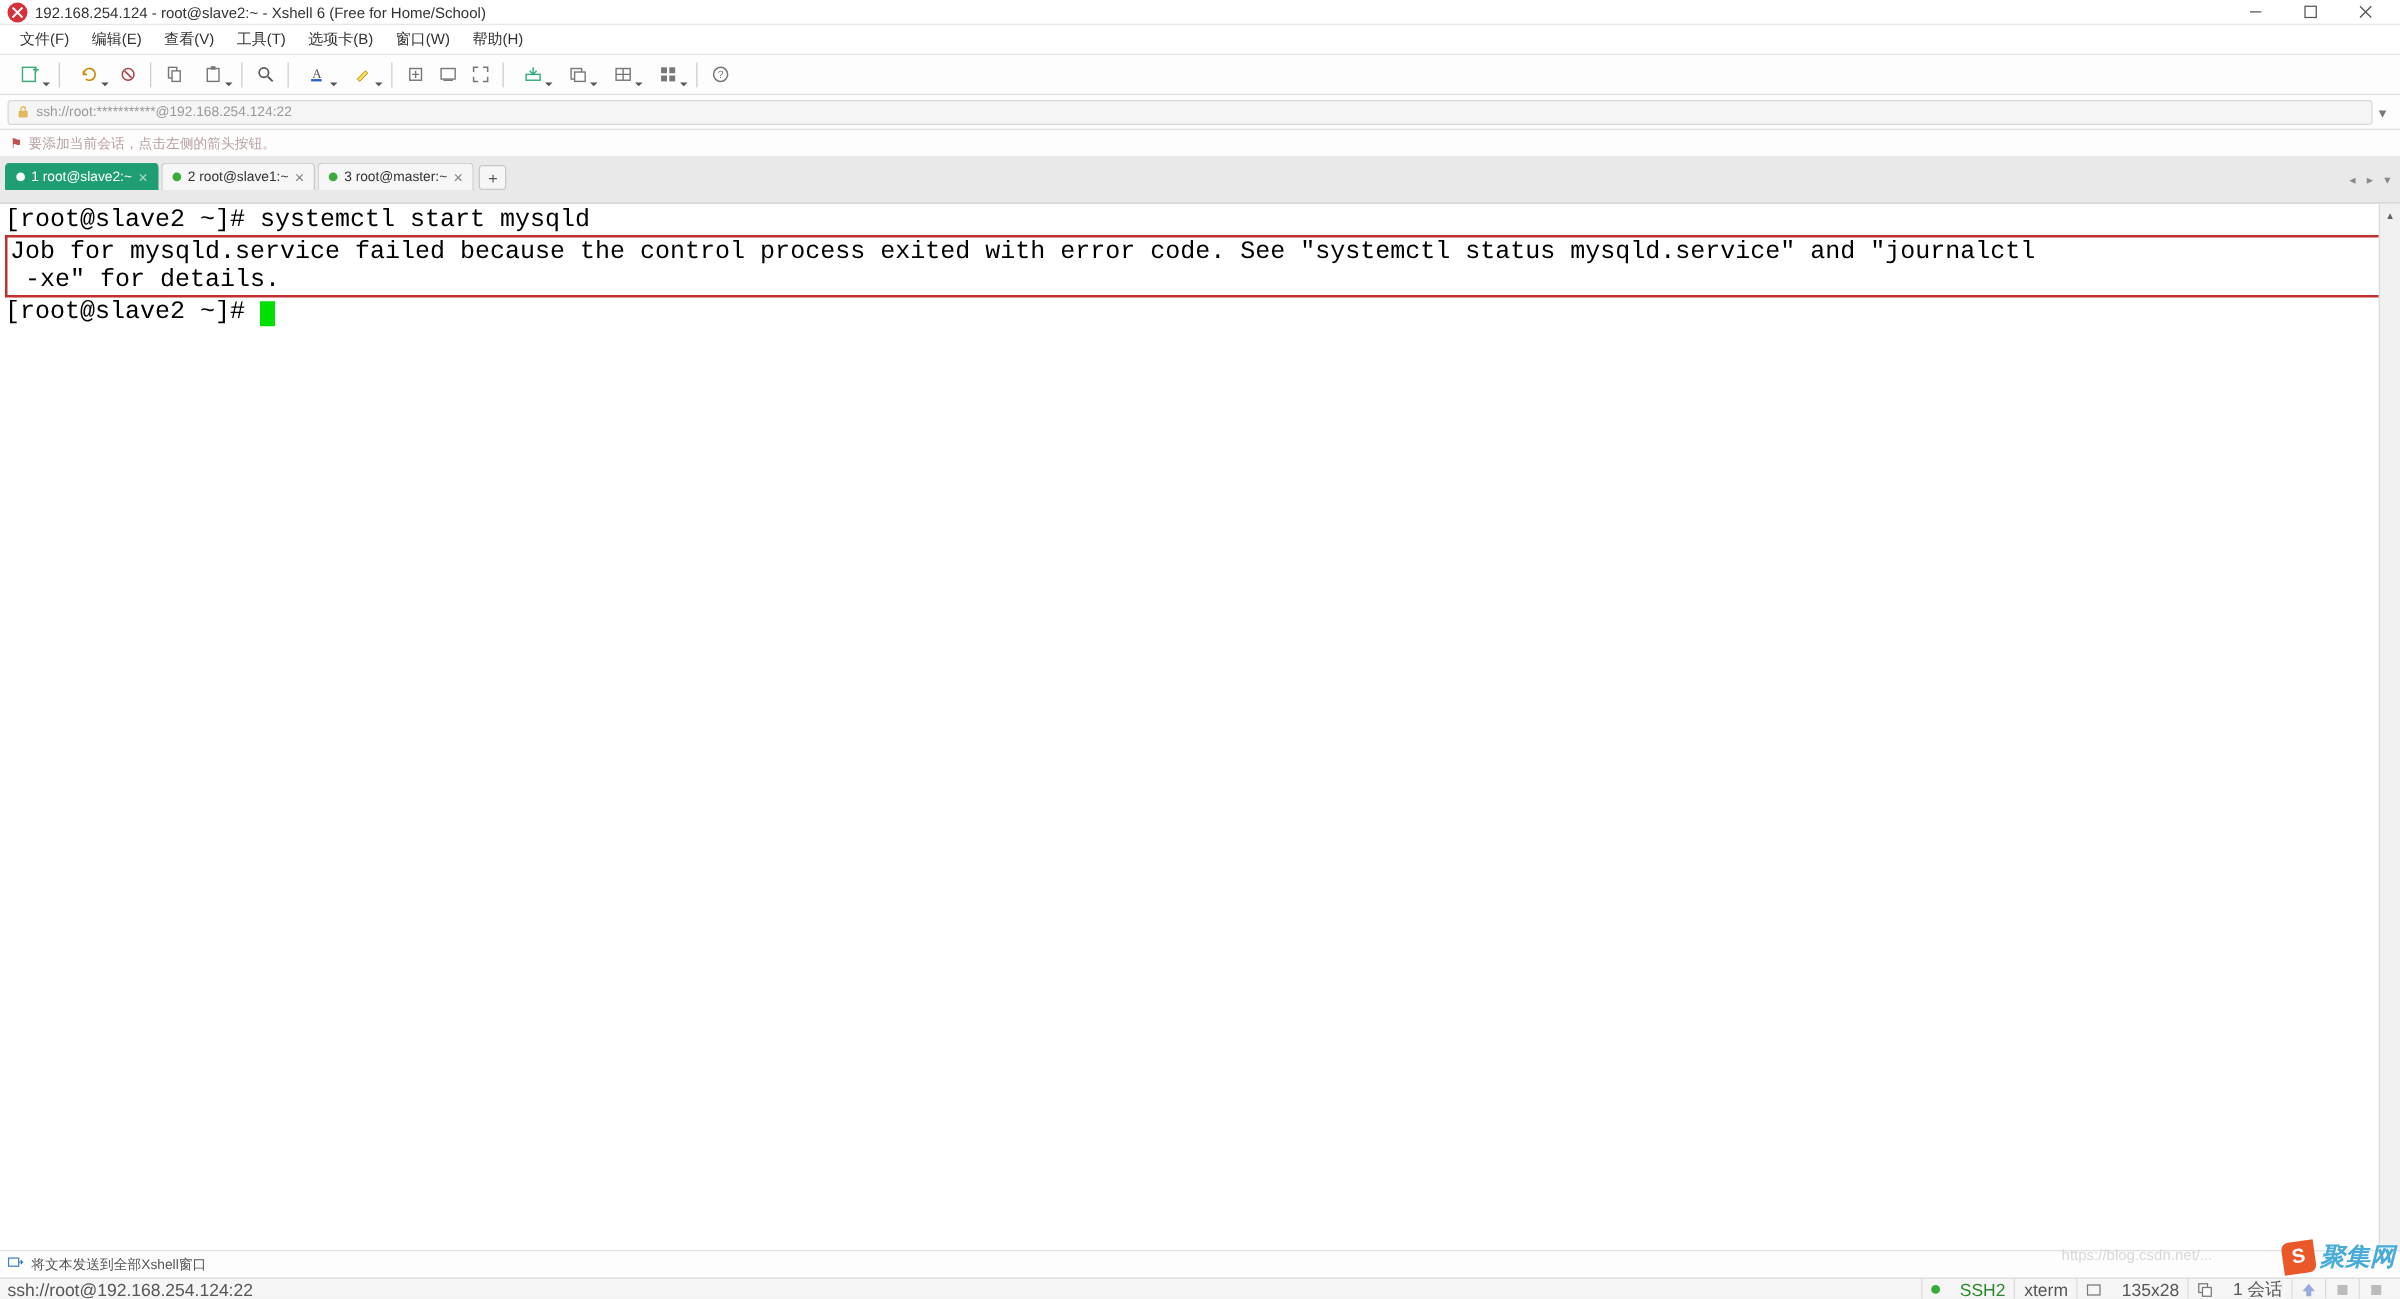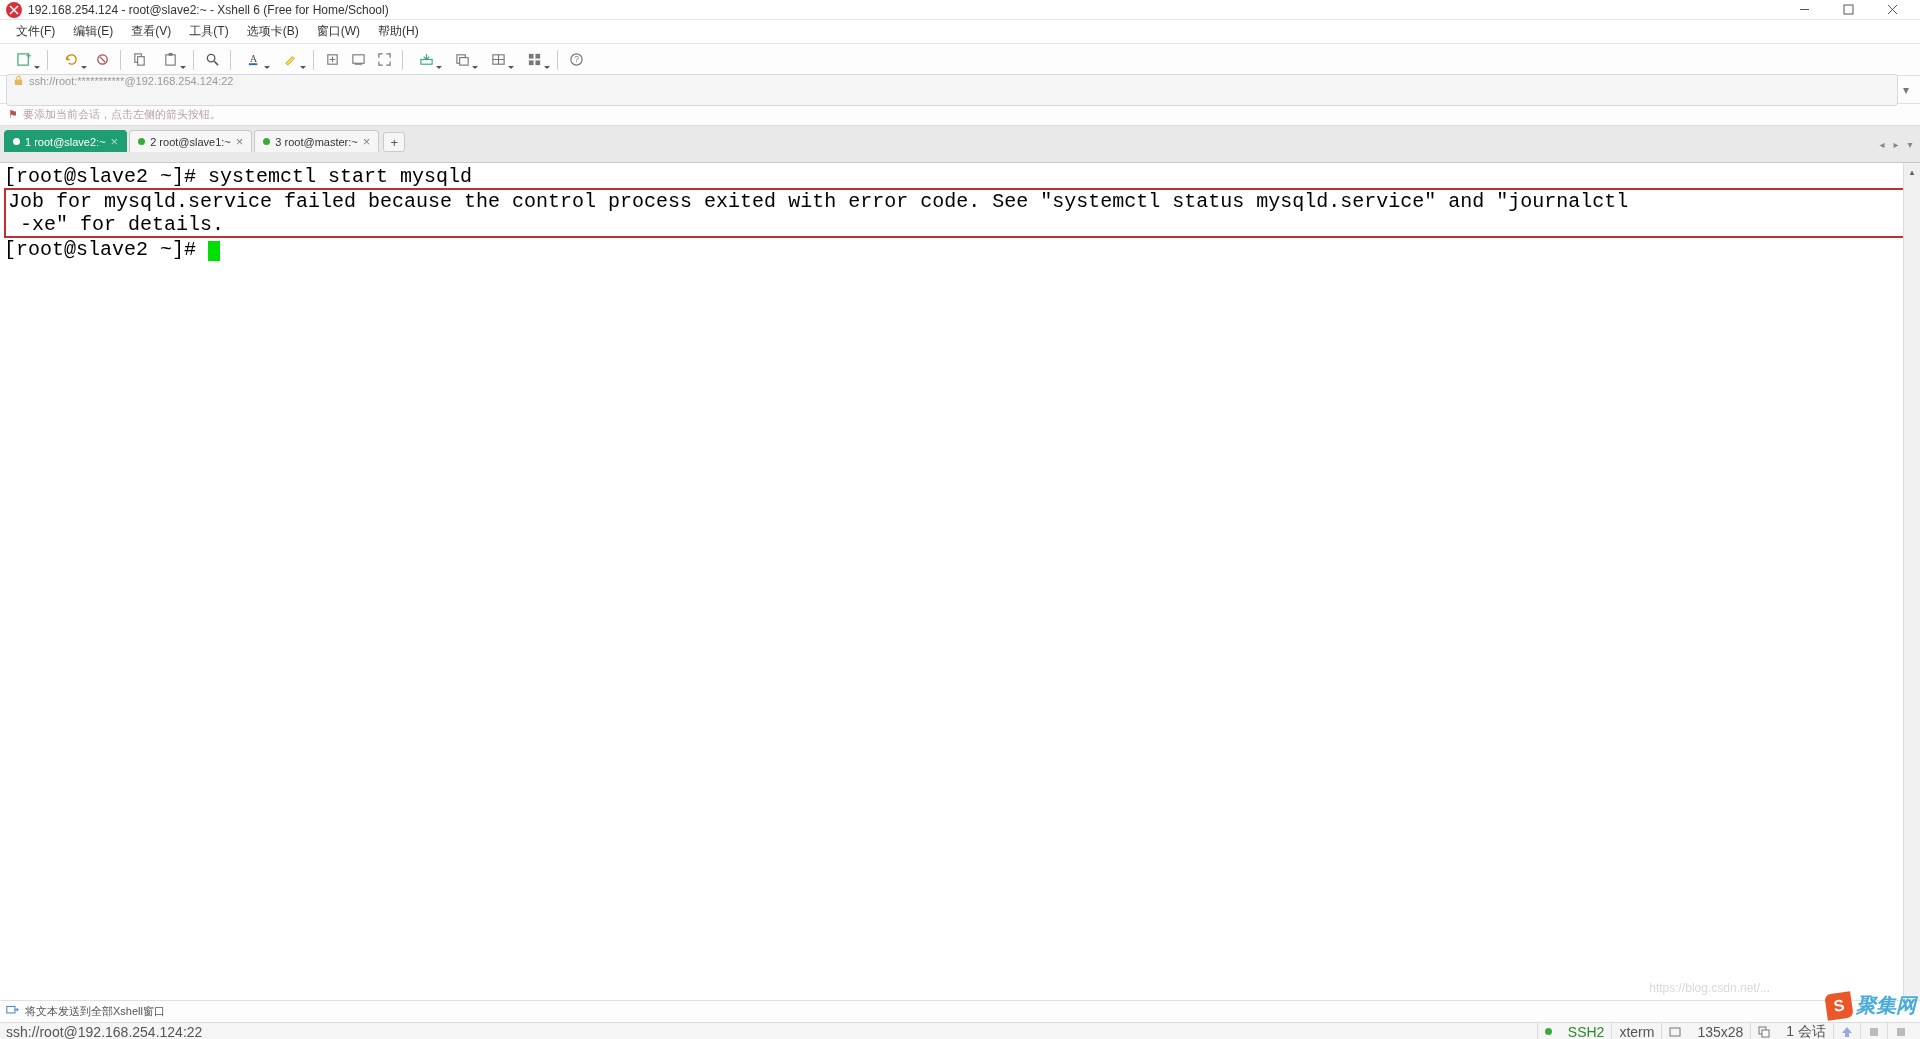--- a/index.html
+++ b/index.html
@@ -17,21 +17,21 @@
   .menubar .menu-item { padding: 2px 8px; color: #333; }
   
   .toolbar { height: 32px; background: #fdfdfd; display: flex; align-items: center; padding: 0 6px; gap: 0; border-bottom: 1px solid #e0e0e0; }
   .tool-btn { width: 24px; height: 24px; margin: 0 1px; display: flex; align-items: center; justify-content: center; border-radius: 2px; color:#555; position:relative; }
   .tool-btn.wide { width: 34px; }
   .tool-btn svg { width:15px; height:15px; }
   .tool-sep { width: 1px; height: 20px; background: #ccc; margin: 0 5px; }
   .tool-btn .dd-caret { position:absolute; right:1px; bottom:3px; border-left:3px solid transparent; border-right:3px solid transparent; border-top:3px solid #555; }
   
   .addr-container { height: 28px; background: #fdfdfd; border-bottom: 1px solid #e0e0e0; display:flex; align-items:center; padding:0 6px; }
-  .addr-bar { flex:1; height: 32px; background: #f5f5f5; border: 1px solid #d8d8d8; border-radius: 3px; display: flex; padding: 0 6px; color: #999; font-size:11px; }
+  .addr-bar { flex:1; height: 20px; background: #f5f5f5; border: 1px solid #d8d8d8; border-radius: 3px; display: flex; align-items: center; padding: 0 6px; color: #999; font-size:11px; }
   .addr-bar .lock { width:11px; height:11px; margin-right:5px; fill:#e0b95a; }
   .addr-caret { width:16px; display:flex; align-items:center; justify-content:center; color:#777; }
   
   .hint-bar { height: 22px; background: #fdfdfd; border-bottom: 1px solid #e0e0e0; display:flex; align-items:center; padding:0 8px; color:#b9a0a0; font-size:11px; gap:5px; }
   .hint-bar .flag { color:#c05050; }
   
   .tabstrip-wrapper { height: 37px; background: #e9e9e9; border-bottom: 1px solid #c9c9c9; display:flex; align-items:stretch; }
   .tabstrip { flex:1; display: flex; align-items: stretch; padding: 4px 4px 0 4px; gap:0; }
   .tab { display: flex; align-items: center; padding: 0 8px 0 8px; background: #f6f6f6; border: 1px solid #c9c9c9; border-bottom: none; border-radius: 4px 4px 0 0; margin-right: 2px; font-size: 11px; color:#333; gap:5px; min-width: 110px; height:22px; }
   .tab.active { background: #1f9e73; color: #fff; border-color:#1f9e73; }
@@ -55,21 +55,21 @@
   .statusbar { height: 18px; background: #f5f5f5; border-top: 1px solid #dcdcdc; display:flex; align-items:center; padding:0 6px; font-size:14px; color:#555; }
   .statusbar .left { flex:1; }
   .statusbar .seg { padding: 0 7px; border-left:1px solid #dcdcdc; display:flex; align-items:center; height:100%; gap:16px; }
   .statusbar .ssh-dot { width:7px;height:7px;border-radius:50%; background:#3aaa3a; }
   .statusbar .c-green { color:#2a8a2a; }
   .statusbar .tray-ico { width:12px;height:12px; }
   
   .watermark { position: fixed; right: 4px; bottom: 20px; display:flex; align-items:center; gap:4px; opacity:0.95; pointer-events:none; }
   .watermark .logo { width:26px;height:26px;background:#e94f1d;border-radius:6px 0 6px 0; transform:rotate(-8deg); display:flex;align-items:center;justify-content:center;color:#fff;font-weight:bold;font-size:16px;}
   .watermark .txt { font-size:20px; font-weight:700; color:#3fa7d6; font-style:italic; text-shadow:0 0 2px #fff; }
-  .faint-url { position:fixed; right:150px; bottom:44px; font-size:12px; color:#d8d8d8; pointer-events:none; }
+  .faint-url { position:fixed; right:150px; bottom:28px; font-size:12px; color:#d8d8d8; pointer-events:none; }
 </style>
 </head>
 <body>
 
 <div class="titlebar">
   <span class="app-icon">
     <svg viewBox="0 0 10 10">
         <path d="M1 1 L9 9 M9 1 L1 9" stroke="#fff" stroke-width="1.5"></path>
       </svg>
   </span>

